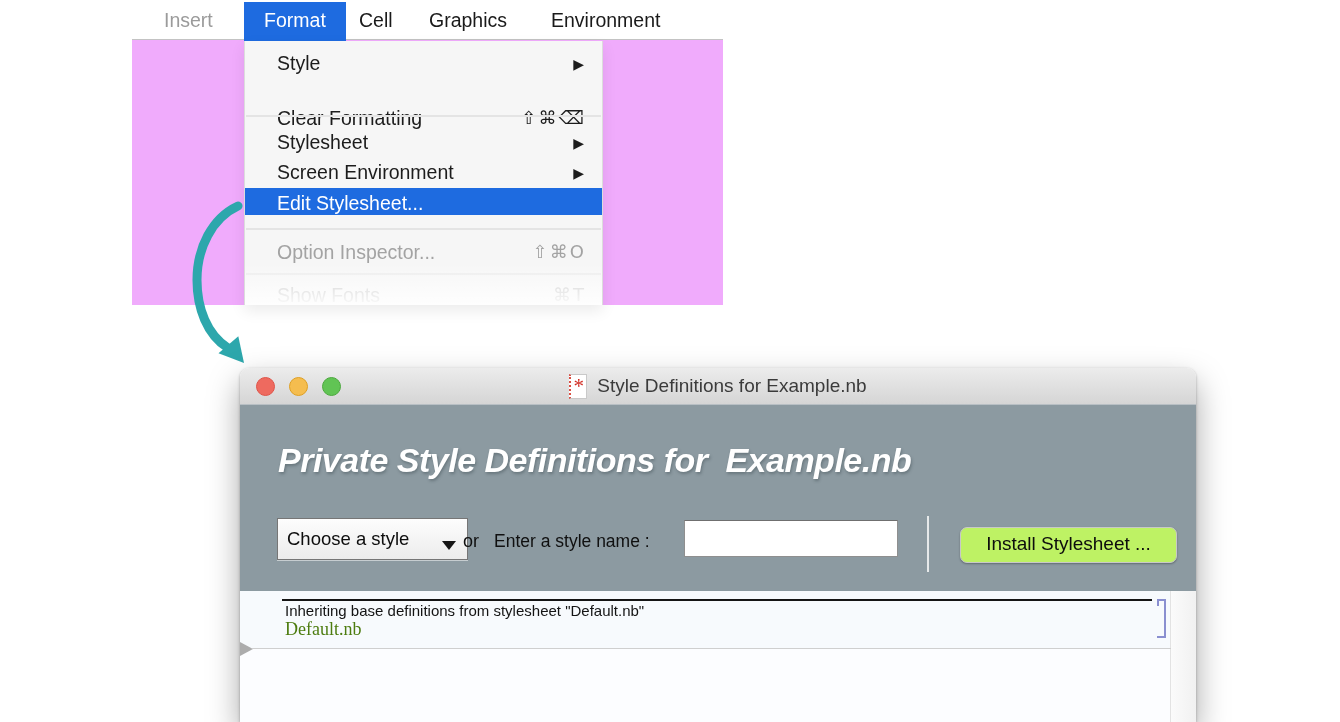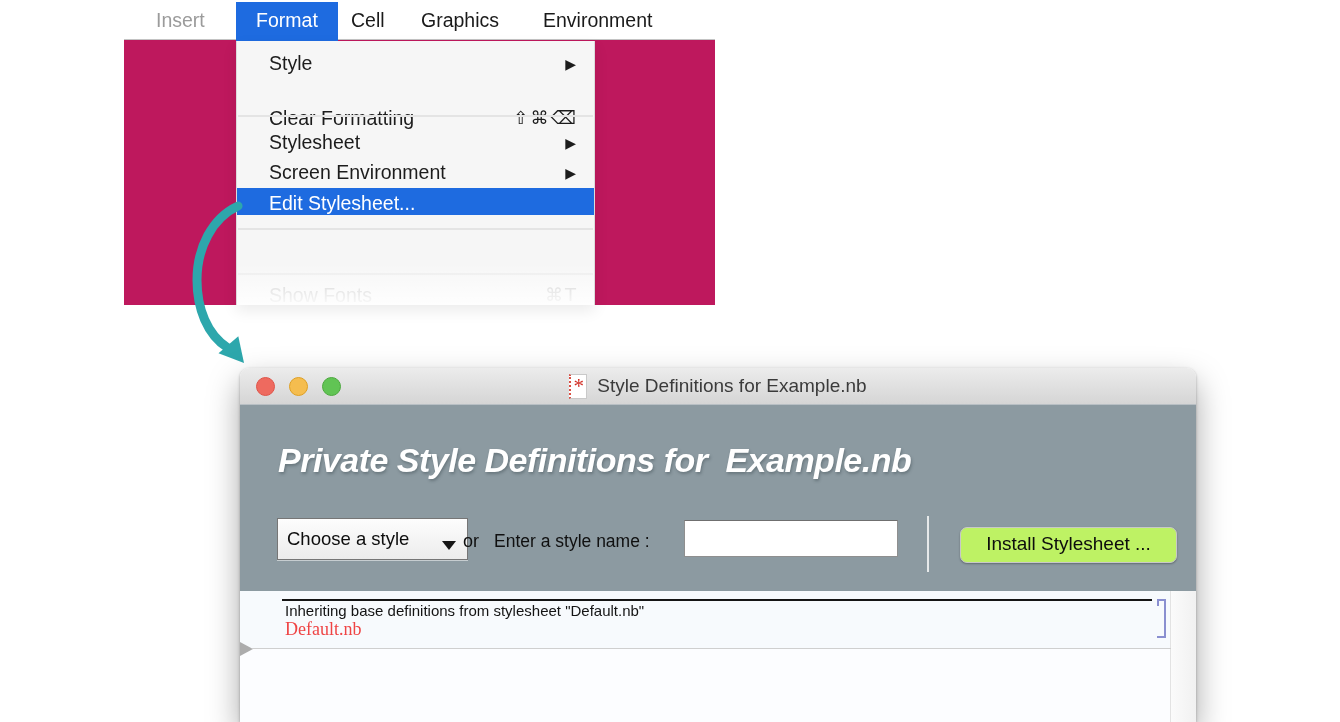--- a/index.html
+++ b/index.html
@@ -1,20 +1,20 @@
 <!DOCTYPE html>
 <html><head>
 <meta charset="utf-8">
 <style>
   html,body{margin:0;padding:0;background:#ffffff;}
   .canvas{position:relative;width:1340px;height:722px;background:#ffffff;overflow:hidden;
           font-family:"Liberation Sans",sans-serif;-webkit-font-smoothing:antialiased;}
 
   
-  .menu-panel{position:absolute;left:124px;top:2px;width:591px;height:303px;background:#be185d;}
+  .menu-panel{position:absolute;left:132px;top:2px;width:591px;height:303px;background:#f0abfc;}
   .menubar{position:absolute;left:0;top:0;width:100%;height:37px;background:#fff;
            border-bottom:1px solid #c3c3c3;}
   .mb-item{position:absolute;top:0;height:37px;line-height:37px;font-size:19.5px;color:#1a1a1a;}
   .mb-insert{left:32px;color:#9b9b9b;}
   .mb-format{left:112px;width:102px;text-align:center;color:#ffffff;background:#1e6be0;height:39px;}
   .mb-cell{left:227px;}
   .mb-graphics{left:297px;}
   .mb-evaluation{left:419px;}
 
   .dropdown{position:absolute;left:112px;top:39px;width:357px;height:264px;background:#f6f6f6;
@@ -72,21 +72,21 @@
   .install-btn{position:absolute;left:720px;top:122px;width:215px;height:34px;background:#bef264;
                border:1px solid #c8c8c8;border-radius:7px;box-shadow:0 1px 2px rgba(0,0,0,0.3);
                font-size:19px;color:#0d0d0d;text-align:center;line-height:32px;white-space:pre;}
 
   .content{position:absolute;left:0;top:223px;width:100%;height:131px;background:#fcfdff;}
   .cell-tint{position:absolute;left:0;top:0;right:25px;height:57px;background:#f7fafd;}
   .scroll-strip{position:absolute;right:0;top:0;width:25px;height:100%;
                 background:linear-gradient(to right,#fbfbfb,#f1f1f1);border-left:1px solid #e3e3e3;}
   .cell-rule-top{position:absolute;left:42px;top:8px;width:870px;height:2px;background:#151515;}
   .inherit-text{position:absolute;left:45px;top:11px;font-size:15px;color:#141414;}
-  .link-text{position:absolute;left:45px;top:28px;font-size:18px;color:#ef4444;
+  .link-text{position:absolute;left:45px;top:28px;font-size:18px;color:#4d7c0f;
              font-family:"Liberation Serif",serif;}
   .cell-bracket{position:absolute;left:917px;top:8px;width:7px;height:35px;
                 border-top:2px solid #8a8fd0;border-right:2px solid #8a8fd0;border-bottom:2px solid #8a8fd0;}
   .cell-bracket::before{content:"";position:absolute;left:0;top:0;width:2px;height:5px;background:#8a8fd0;}
   .insert-marker{position:absolute;left:0;top:51px;width:0;height:0;
                  border-left:13px solid #acacac;border-top:7px solid transparent;border-bottom:7px solid transparent;}
   .insert-rule{position:absolute;left:12px;top:57px;width:919px;height:1px;background:#cfcfcf;}
 </style>
 </head>
 <body>
@@ -126,20 +126,24 @@
         <span class="dd-label">Screen Environment</span>
         <span class="dd-arrow">▶</span>
       </div>
 
       <div class="dd-hl" style="top:147px;">
         <span class="dd-label">Edit Stylesheet...</span>
       </div>
 
       <div class="dd-sep" style="top:187px;"></div>
 
+      <div class="dd-row dd-disabled" style="top:196px;">
+        <span class="dd-label">Option Inspector...</span>
+        <span class="dd-short">⇧⌘O</span>
+      </div>
 
       <div class="dd-sep" style="top:232px;background:#ececec;"></div>
 
       <div class="dd-row dd-faded" style="top:239px;">
         <span class="dd-label">Show Fonts</span>
         <span class="dd-short">⌘T</span>
       </div>
 
       <div class="menu-fade"></div>
     </div>

